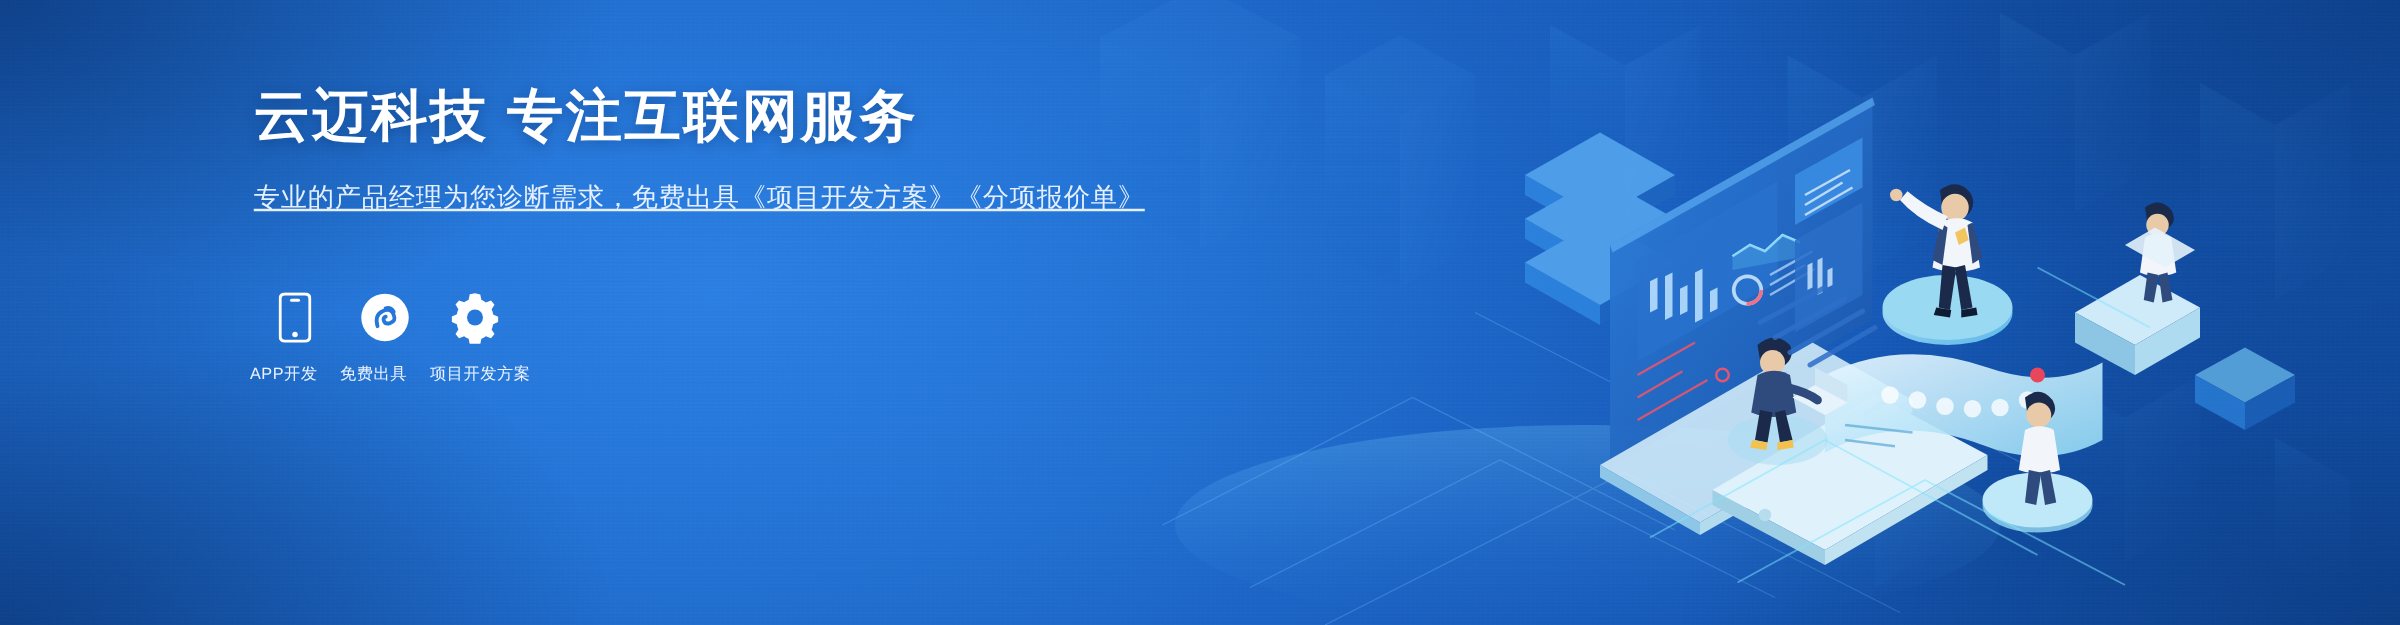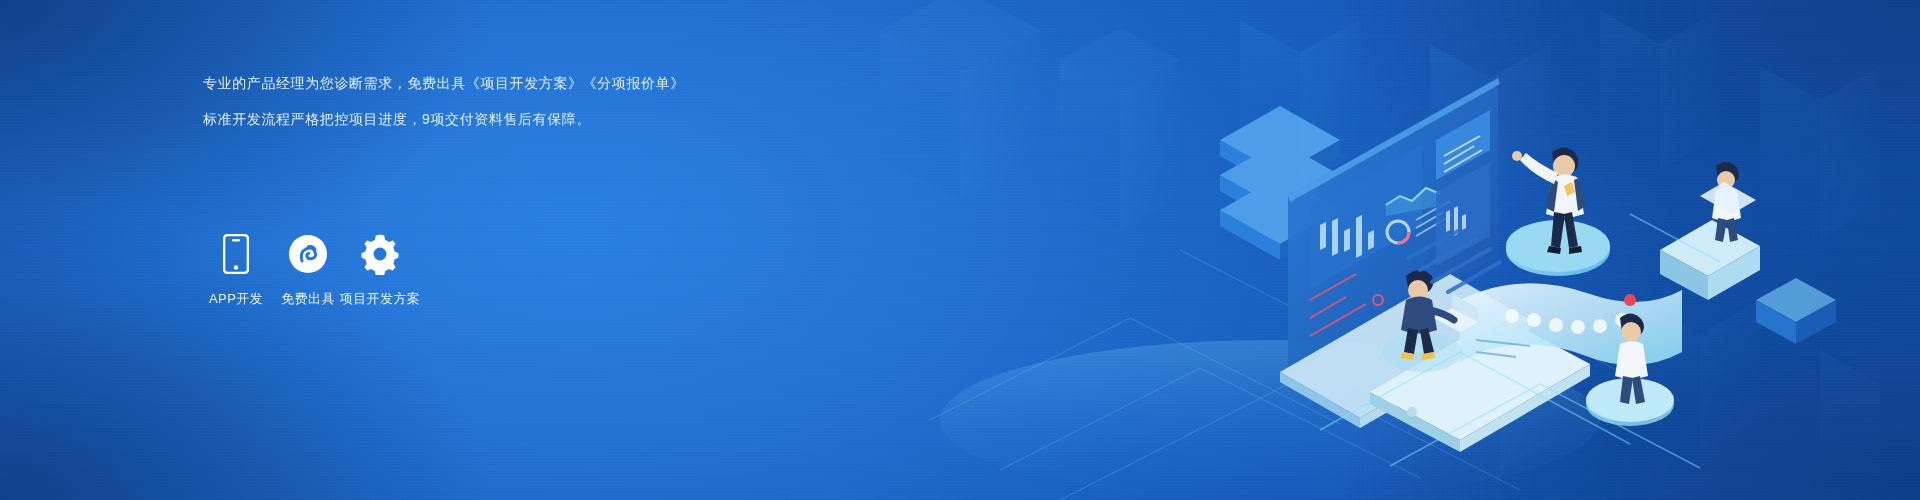--- a/index.html
+++ b/index.html
@@ -26,26 +26,26 @@
     background-image:repeating-linear-gradient(90deg,rgba(255,255,255,.05) 0px,rgba(255,255,255,.05) 1px,rgba(0,0,0,0) 1px,rgba(0,0,0,0) 4px);}
   .bgdeco{position:absolute;inset:0;pointer-events:none;}
 
   
   .copy{position:absolute;left:203px;top:66px;width:720px;}
   .headline{
     font-size:45px;line-height:1.2;font-weight:bold;color:#ffffff;
     letter-spacing:2px;margin:0 0 22px 0;white-space:nowrap;
     text-shadow:0 2px 10px rgba(3,32,74,.35);
   }
-  .sub{font-size:14px;line-height:34px;color:#e4f0ff;letter-spacing:.6px;margin:0;white-space:nowrap;}
+  .sub{font-size:21px;line-height:34px;color:#e4f0ff;letter-spacing:.6px;margin:0;white-space:nowrap;text-decoration:underline;}
   .sub + .sub{margin-top:2px;}
 
   
   .icons{position:absolute;left:200px;top:232px;display:flex;align-items:flex-start;}
-  .icon-item{width:72px;display:flex;flex-direction:column;align-items:center;margin-right:0px;}
+  .icon-item{width:72px;display:flex;flex-direction:column;margin-right:0px;}
   .icon-item .glyph{height:44px;display:flex;align-items:center;justify-content:center;}
   .icon-item .glyph svg{display:block;}
   .icon-label{margin-top:14px;font-size:13px;color:#eaf3ff;letter-spacing:.4px;white-space:nowrap;}
 
   
   .illus{position:absolute;right:0;top:0;width:760px;height:500px;}
   .illus svg{display:block;}
 </style>
 </head>
 <body>
@@ -311,22 +311,22 @@
 
       <g stroke="#7fe4ff" stroke-width="1.5" fill="none" opacity=".5">
         <path d="M160,430 L300,352 L470,444"></path>
         <path d="M230,466 L380,384 L540,468"></path>
         <path d="M470,214 L560,262"></path>
       </g>
     </svg>
   </div>
 
   <div class="copy">
+    <h1 class="headline">云迈科技 专注互联网服务</h1>
     <p class="sub">专业的产品经理为您诊断需求，免费出具《项目开发方案》《分项报价单》</p>
-    <p class="sub">标准开发流程严格把控项目进度，9项交付资料售后有保障。</p>
   </div>
 
   <div class="icons">
 
     <div class="icon-item">
       <span class="glyph">
         <svg width="26" height="40" viewBox="0 0 26 40">
           <rect x="1" y="1" width="24" height="38" rx="4" fill="none" stroke="#ffffff" stroke-width="2.6"></rect>
           <rect x="9" y="5" width="8" height="2.4" rx="1.2" fill="#ffffff"></rect>
           <circle cx="13" cy="33.5" r="2.2" fill="#ffffff"></circle>

